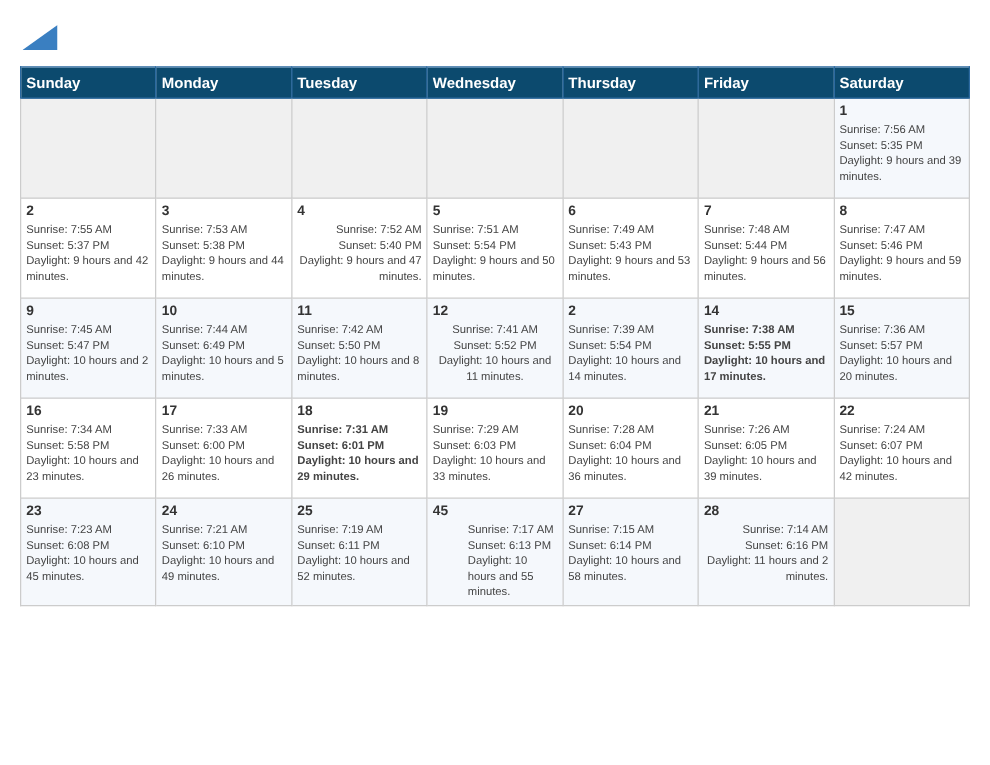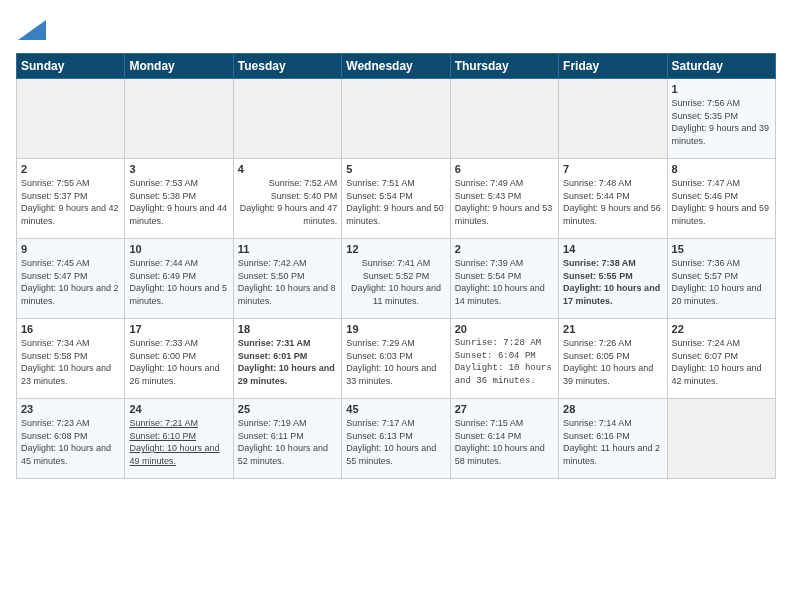--- a/index.html
+++ b/index.html
@@ -246,21 +246,21 @@
 Daylight: 10 hours and 29 minutes.</div>
         </td>
         <td>
           <span class="day-number">19</span>
           <div class="day-info" style="white-space: pre-line;">Sunrise: 7:29 AM
 Sunset: 6:03 PM
 Daylight: 10 hours and 33 minutes.</div>
         </td>
         <td>
           <span class="day-number">20</span>
-          <div class="day-info" style="white-space: pre-line; font-family: Liberation Mono, monospace;">Sunrise: 7:28 AM
+          <div class="day-info" style="white-space: pre-line;">Sunrise: 7:28 AM
 Sunset: 6:04 PM
 Daylight: 10 hours and 36 minutes.</div>
         </td>
         <td>
           <span class="day-number">21</span>
           <div class="day-info" style="white-space: pre-line;">Sunrise: 7:26 AM
 Sunset: 6:05 PM
 Daylight: 10 hours and 39 minutes.</div>
         </td>
         <td>
@@ -272,44 +272,44 @@
       </tr>
       <tr>
         <td>
           <span class="day-number">23</span>
           <div class="day-info" style="white-space: pre-line;">Sunrise: 7:23 AM
 Sunset: 6:08 PM
 Daylight: 10 hours and 45 minutes.</div>
         </td>
         <td>
           <span class="day-number">24</span>
-          <div class="day-info" style="white-space: pre-line; text-decoration: underline;">Sunrise: 7:21 AM
+          <div class="day-info" style="white-space: pre-line;">Sunrise: 7:21 AM
 Sunset: 6:10 PM
 Daylight: 10 hours and 49 minutes.</div>
         </td>
         <td>
           <span class="day-number">25</span>
           <div class="day-info" style="white-space: pre-line;">Sunrise: 7:19 AM
 Sunset: 6:11 PM
 Daylight: 10 hours and 52 minutes.</div>
         </td>
         <td>
           <span class="day-number">45</span>
-          <div class="day-info" style="white-space: pre-line;">Sunrise: 7:17 AM
+          <div class="day-info" style="white-space: pre-line; margin-left: 28px;">Sunrise: 7:17 AM
 Sunset: 6:13 PM
 Daylight: 10 hours and 55 minutes.</div>
         </td>
         <td>
           <span class="day-number">27</span>
           <div class="day-info" style="white-space: pre-line;">Sunrise: 7:15 AM
 Sunset: 6:14 PM
 Daylight: 10 hours and 58 minutes.</div>
         </td>
         <td>
           <span class="day-number">28</span>
-          <div class="day-info" style="white-space: pre-line;">Sunrise: 7:14 AM
+          <div class="day-info" style="white-space: pre-line; text-align: right;">Sunrise: 7:14 AM
 Sunset: 6:16 PM
 Daylight: 11 hours and 2 minutes.</div>
         </td>
         <td class="empty"></td>
       </tr>
     </tbody>
 </table>
 
 </body></html>

